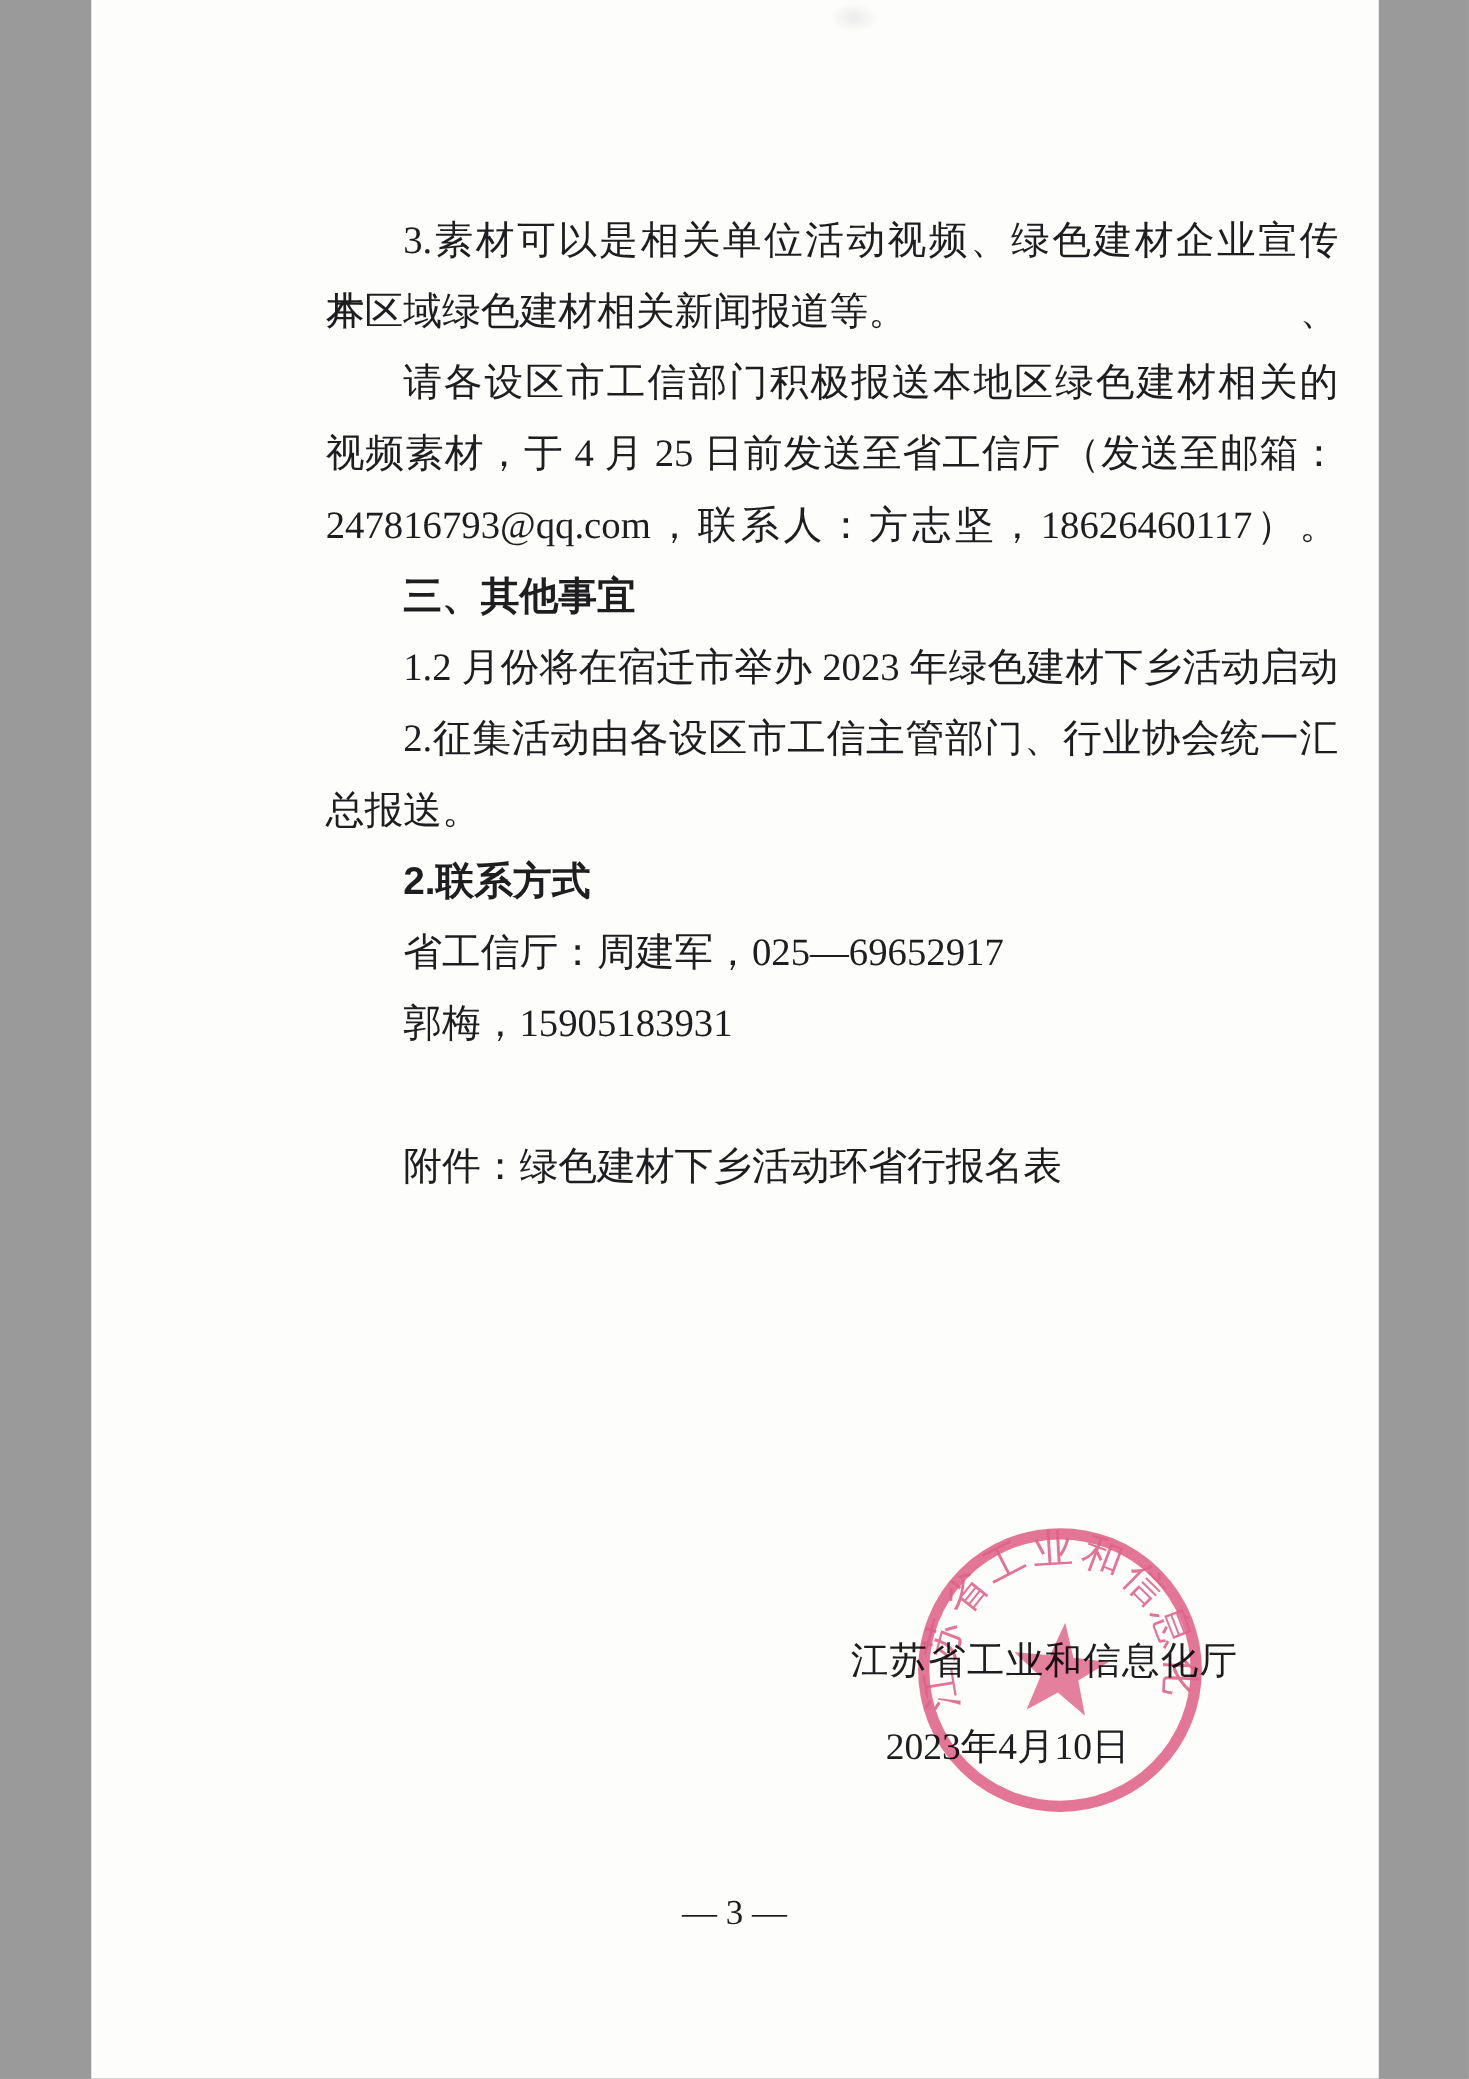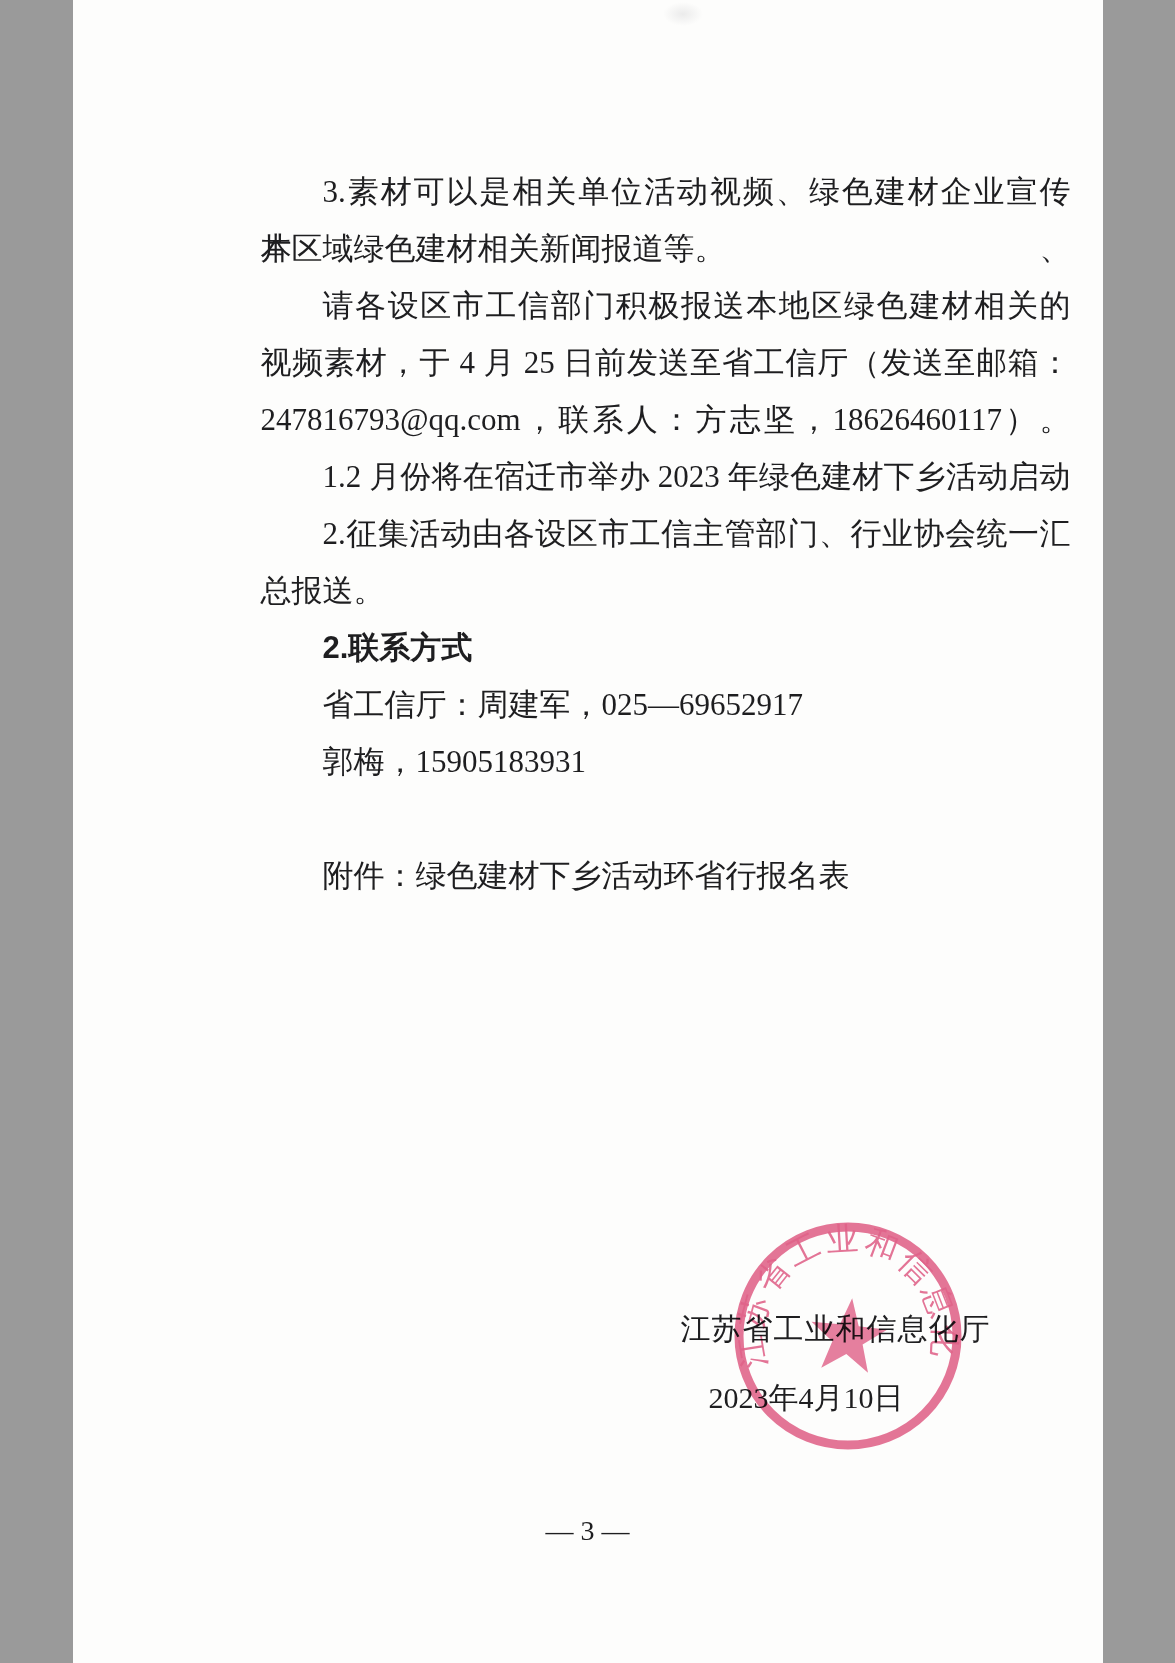--- a/index.html
+++ b/index.html
@@ -70,20 +70,21 @@
 <div class="page">
 
   <div class="smudge"></div>
 
   <main class="content">
       <div class="line indent justify">3.素材可以是相关单位活动视频、绿色建材企业宣传片、</div>
       <div class="line">本区域绿色建材相关新闻报道等。</div>
       <div class="line indent justify">请各设区市工信部门积极报送本地区绿色建材相关的</div>
       <div class="line justify">视频素材，于 4 月 25 日前发送至省工信厅（发送至邮箱：</div>
       <div class="line justify">247816793@qq.com，联系人：方志坚，18626460117）。</div>
+      <div class="line indent bold">三、其他事宜</div>
       <div class="line indent justify">1.2 月份将在宿迁市举办 2023 年绿色建材下乡活动启动</div>
       <div class="line indent justify">2.征集活动由各设区市工信主管部门、行业协会统一汇</div>
       <div class="line">总报送。</div>
       <div class="line indent bold">2.联系方式</div>
       <div class="line indent">省工信厅：周建军，025—69652917</div>
       <div class="line indent">郭梅，15905183931</div>
       <div class="line indent" style="margin-top: 57px;">附件：绿色建材下乡活动环省行报名表</div>
     </main>
 
   <div class="sig-agency">江苏省工业和信息化厅</div>

